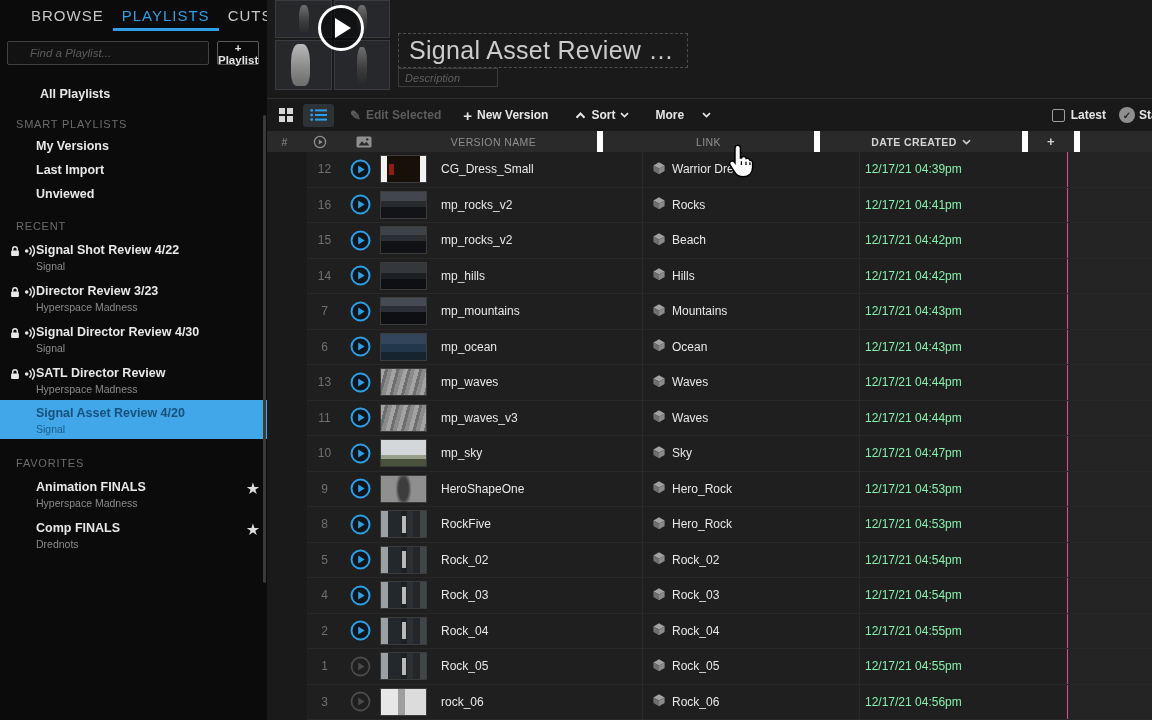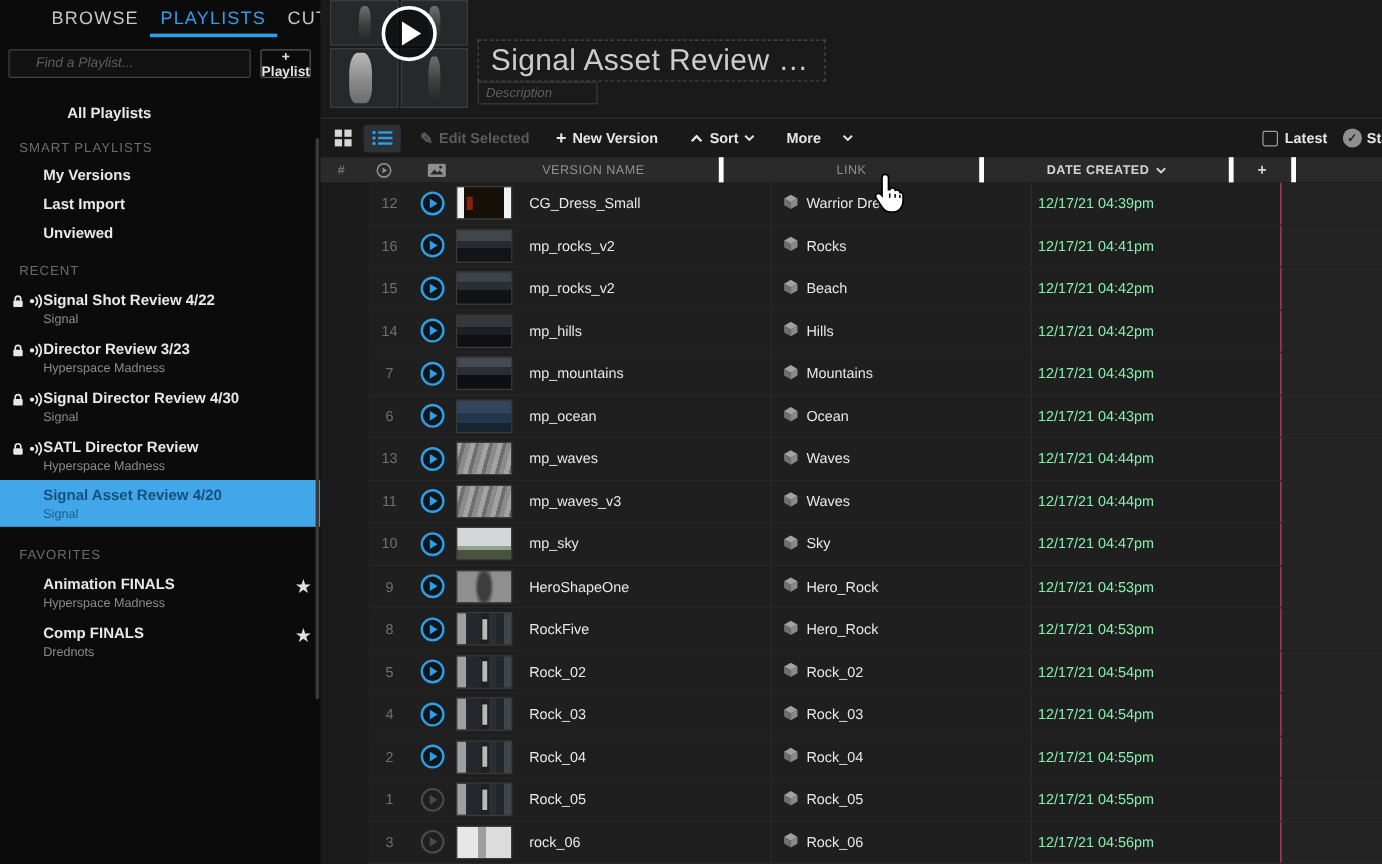--- a/index.html
+++ b/index.html
@@ -2,29 +2,29 @@
 <html><head>
 <meta charset="utf-8">
 <style>
   * { margin:0; padding:0; box-sizing:border-box; }
   html,body { background:#000; }
   body { font-family:"Liberation Sans", sans-serif; }
   .app { position:relative; width:1152px; height:720px; background:#0b0b0b; overflow:hidden; }
 
   
   .sidebar { position:absolute; left:0; top:0; width:267px; height:720px; background:#0b0b0b; overflow:hidden; }
-  .tabbar { position:absolute; top:0; left:12px; width:100%; height:31px; display:flex; align-items:center; padding-left:22px; }
+  .tabbar { position:absolute; top:0; left:0; width:100%; height:31px; display:flex; align-items:center; padding-left:22px; }
   .tab { position:relative; padding:7px 9px 8px; font-size:15px; letter-spacing:1px; color:#c7c7c7; cursor:pointer; height:31px; }
   .tab.active { color:#2e9fe6; }
   .tab.active::after { content:""; position:absolute; left:0; right:0; bottom:0; height:3px; background:#2e9fe6; }
   .search-row { position:absolute; top:41px; left:7px; right:8px; height:24px; display:flex; gap:8px; }
   .search-input { flex:1; background:#121212; border:1px solid #414141; border-radius:2px; color:#cfcfcf; font-size:11.5px; font-style:italic; padding:0 22px; outline:none; font-family:"Liberation Sans",sans-serif; }
   .search-input::placeholder { color:#5d5d5d; font-style:italic; }
   .btn-new-playlist { width:62px; background:transparent; border:1px solid #5a5a5a; border-radius:2px; color:#e3e3e3; font-size:11.5px; font-weight:bold; cursor:pointer; font-family:"Liberation Sans",sans-serif; }
-  .all-playlists { position:absolute; top:83px; left:0; width:100%; height:22px; line-height:22px; padding-left:56px; color:#e8e8e8; font-size:12.5px; font-weight:bold; cursor:pointer; }
+  .all-playlists { position:absolute; top:83px; left:0; width:100%; height:22px; line-height:22px; padding-left:40px; color:#e8e8e8; font-size:12.5px; font-weight:bold; cursor:pointer; }
   .sb-section { position:absolute; left:0; width:100%; }
   .sb-section.smart { top:114px; } .sb-section.recent { top:216px; } .sb-section.favorites { top:453px; }
   .sb-title { padding-left:16px; height:20px; line-height:20px; font-size:11px; font-weight:normal; letter-spacing:.8px; color:#6c6c6c; }
   .sb-item { position:relative; cursor:pointer; }
   .sb-item.simple { height:24px; line-height:24px; }
   .sb-item.rich { height:41px; padding-top:7px; }
   .sb-item .label { display:block; padding-left:36px; color:#e8e8e8; font-size:12.5px; font-weight:bold; white-space:nowrap; }
   .sb-item .project { display:block; padding-left:36px; color:#8a8a8a; font-size:10.5px; margin-top:3px; white-space:nowrap; }
   .sb-item .ic-lock { position:absolute; left:9px; top:9px; }
   .sb-item .ic-live { position:absolute; left:24px; top:9px; }
@@ -66,21 +66,21 @@
   .tb-right { display:flex; align-items:center; flex:0 0 auto; }
   .checkbox { width:13px; height:13px; border:1.5px solid #9d9d9d; border-radius:2px; margin-right:6px; cursor:pointer; }
   .lbl-latest { color:#e6e6e6; font-size:12px; font-weight:bold; }
   .status-group { display:flex; align-items:center; margin-left:13px; }
   .status-circle { width:16px; height:16px; border-radius:50%; background:#8f8f8f; color:#232323; font-size:10px; font-weight:bold; display:flex; align-items:center; justify-content:center; margin-right:4px; }
   .lbl-status { color:#e6e6e6; font-size:12px; font-weight:bold; max-width:13px; overflow:hidden; white-space:nowrap; display:block; }
 
   
   .table { position:absolute; left:0; top:131px; width:100%; height:589px; }
   .thead { display:flex; height:21px; background:#2a2a2a; align-items:center; font-size:10.5px; color:#8f8f8f; letter-spacing:.4px; }
-  .thead .hc { height:100%; display:flex; align-items:center; justify-content:center; border-right:4px solid #ffffff; cursor:pointer; }
+  .thead .hc { height:100%; display:flex; align-items:center; justify-content:center; border-right:6px solid #ffffff; cursor:pointer; }
   .hc.c-num { width:35px; } .hc.c-play { width:36px; } .hc.c-img { width:52px; }
   .hc.c-version { width:213px; } .hc.c-link { width:217px; }
   .hc.c-date { width:208px; color:#d4d4d4; font-weight:bold; gap:5px; }
   .hc.c-add { width:52px; color:#d4d4d4; font-size:13px; font-weight:bold; }
   .hc.c-rest { flex:1; border-right:none; cursor:default; }
   .hc.c-num, .hc.c-play { border-right:none; }
   .hc.c-img { border-right:none; }
   .tbody { height:568px; overflow:hidden; }
   .row { display:flex; height:35.5px; align-items:center; background:#1f1f1f; border-bottom:1px solid #282828; cursor:pointer;margin-left:40px; }
   .cell { height:100%; display:flex; align-items:center; }

